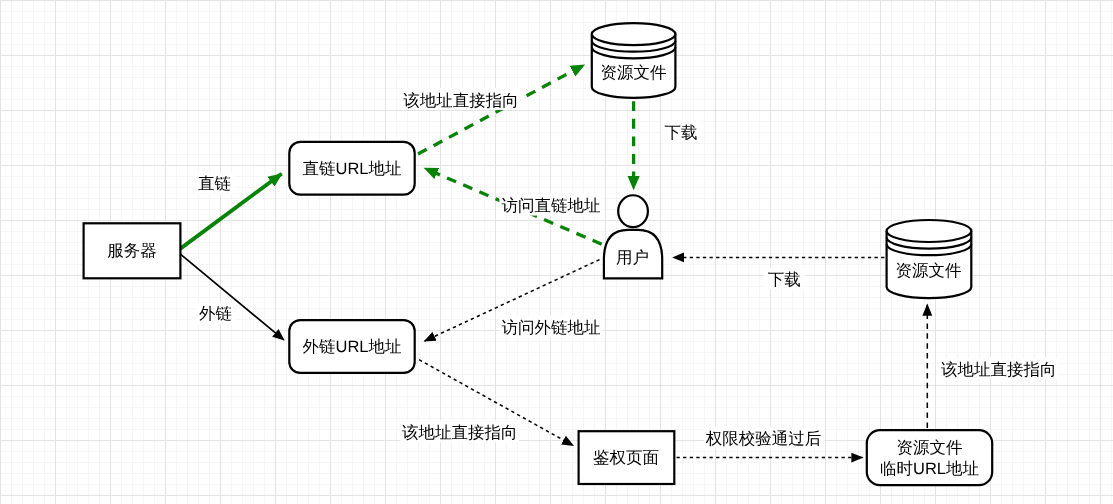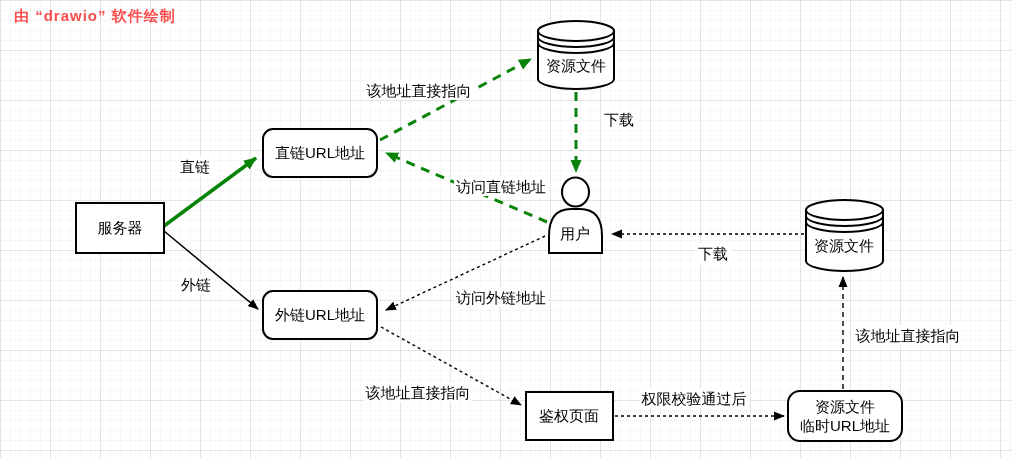--- a/index.html
+++ b/index.html
@@ -167,14 +167,13 @@
       <text class="node-label" x="569" y="421">鉴权页面</text>
     </g>
 
     <g>
       <rect class="node-shape" x="788" y="391" width="114" height="50" rx="12" ry="12"></rect>
       <text class="node-label" x="845" y="412">资源文件</text>
       <text class="node-label" x="845" y="431">临时URL地址</text>
     </g>
   </svg>
 
-  <div class="title">由 “drawio” 软件绘制</div>
 </div>
 
 </body></html>

